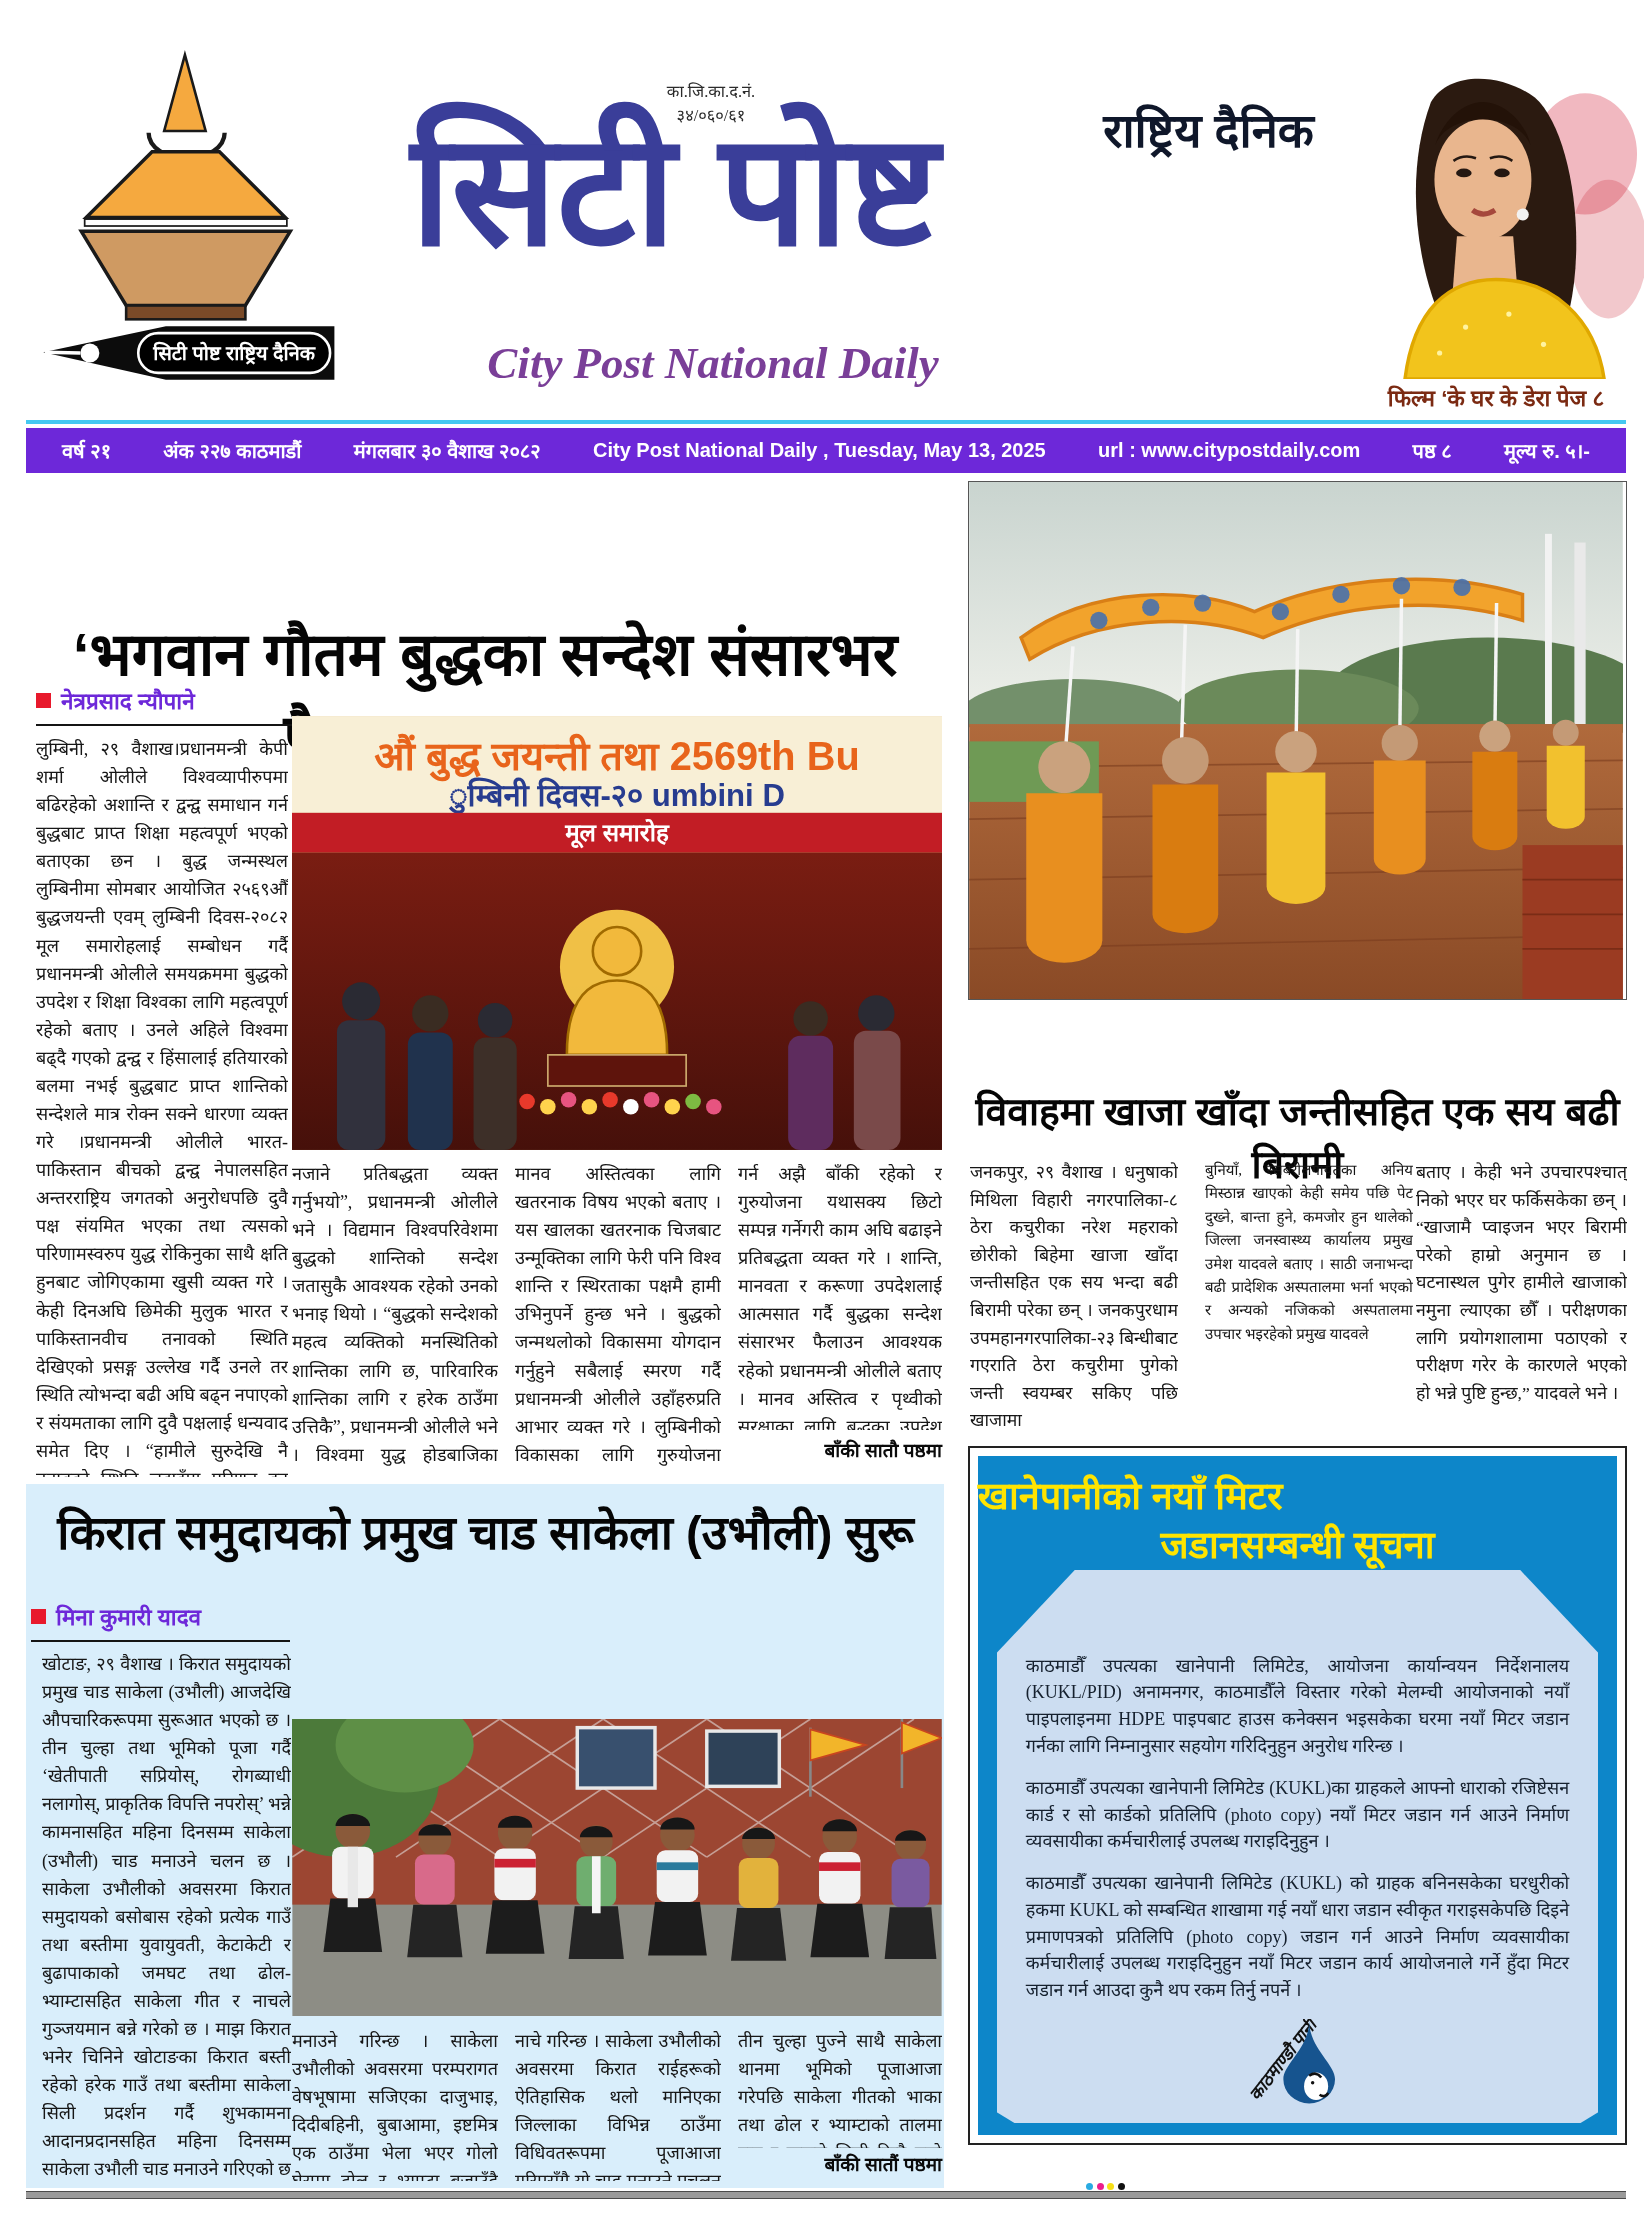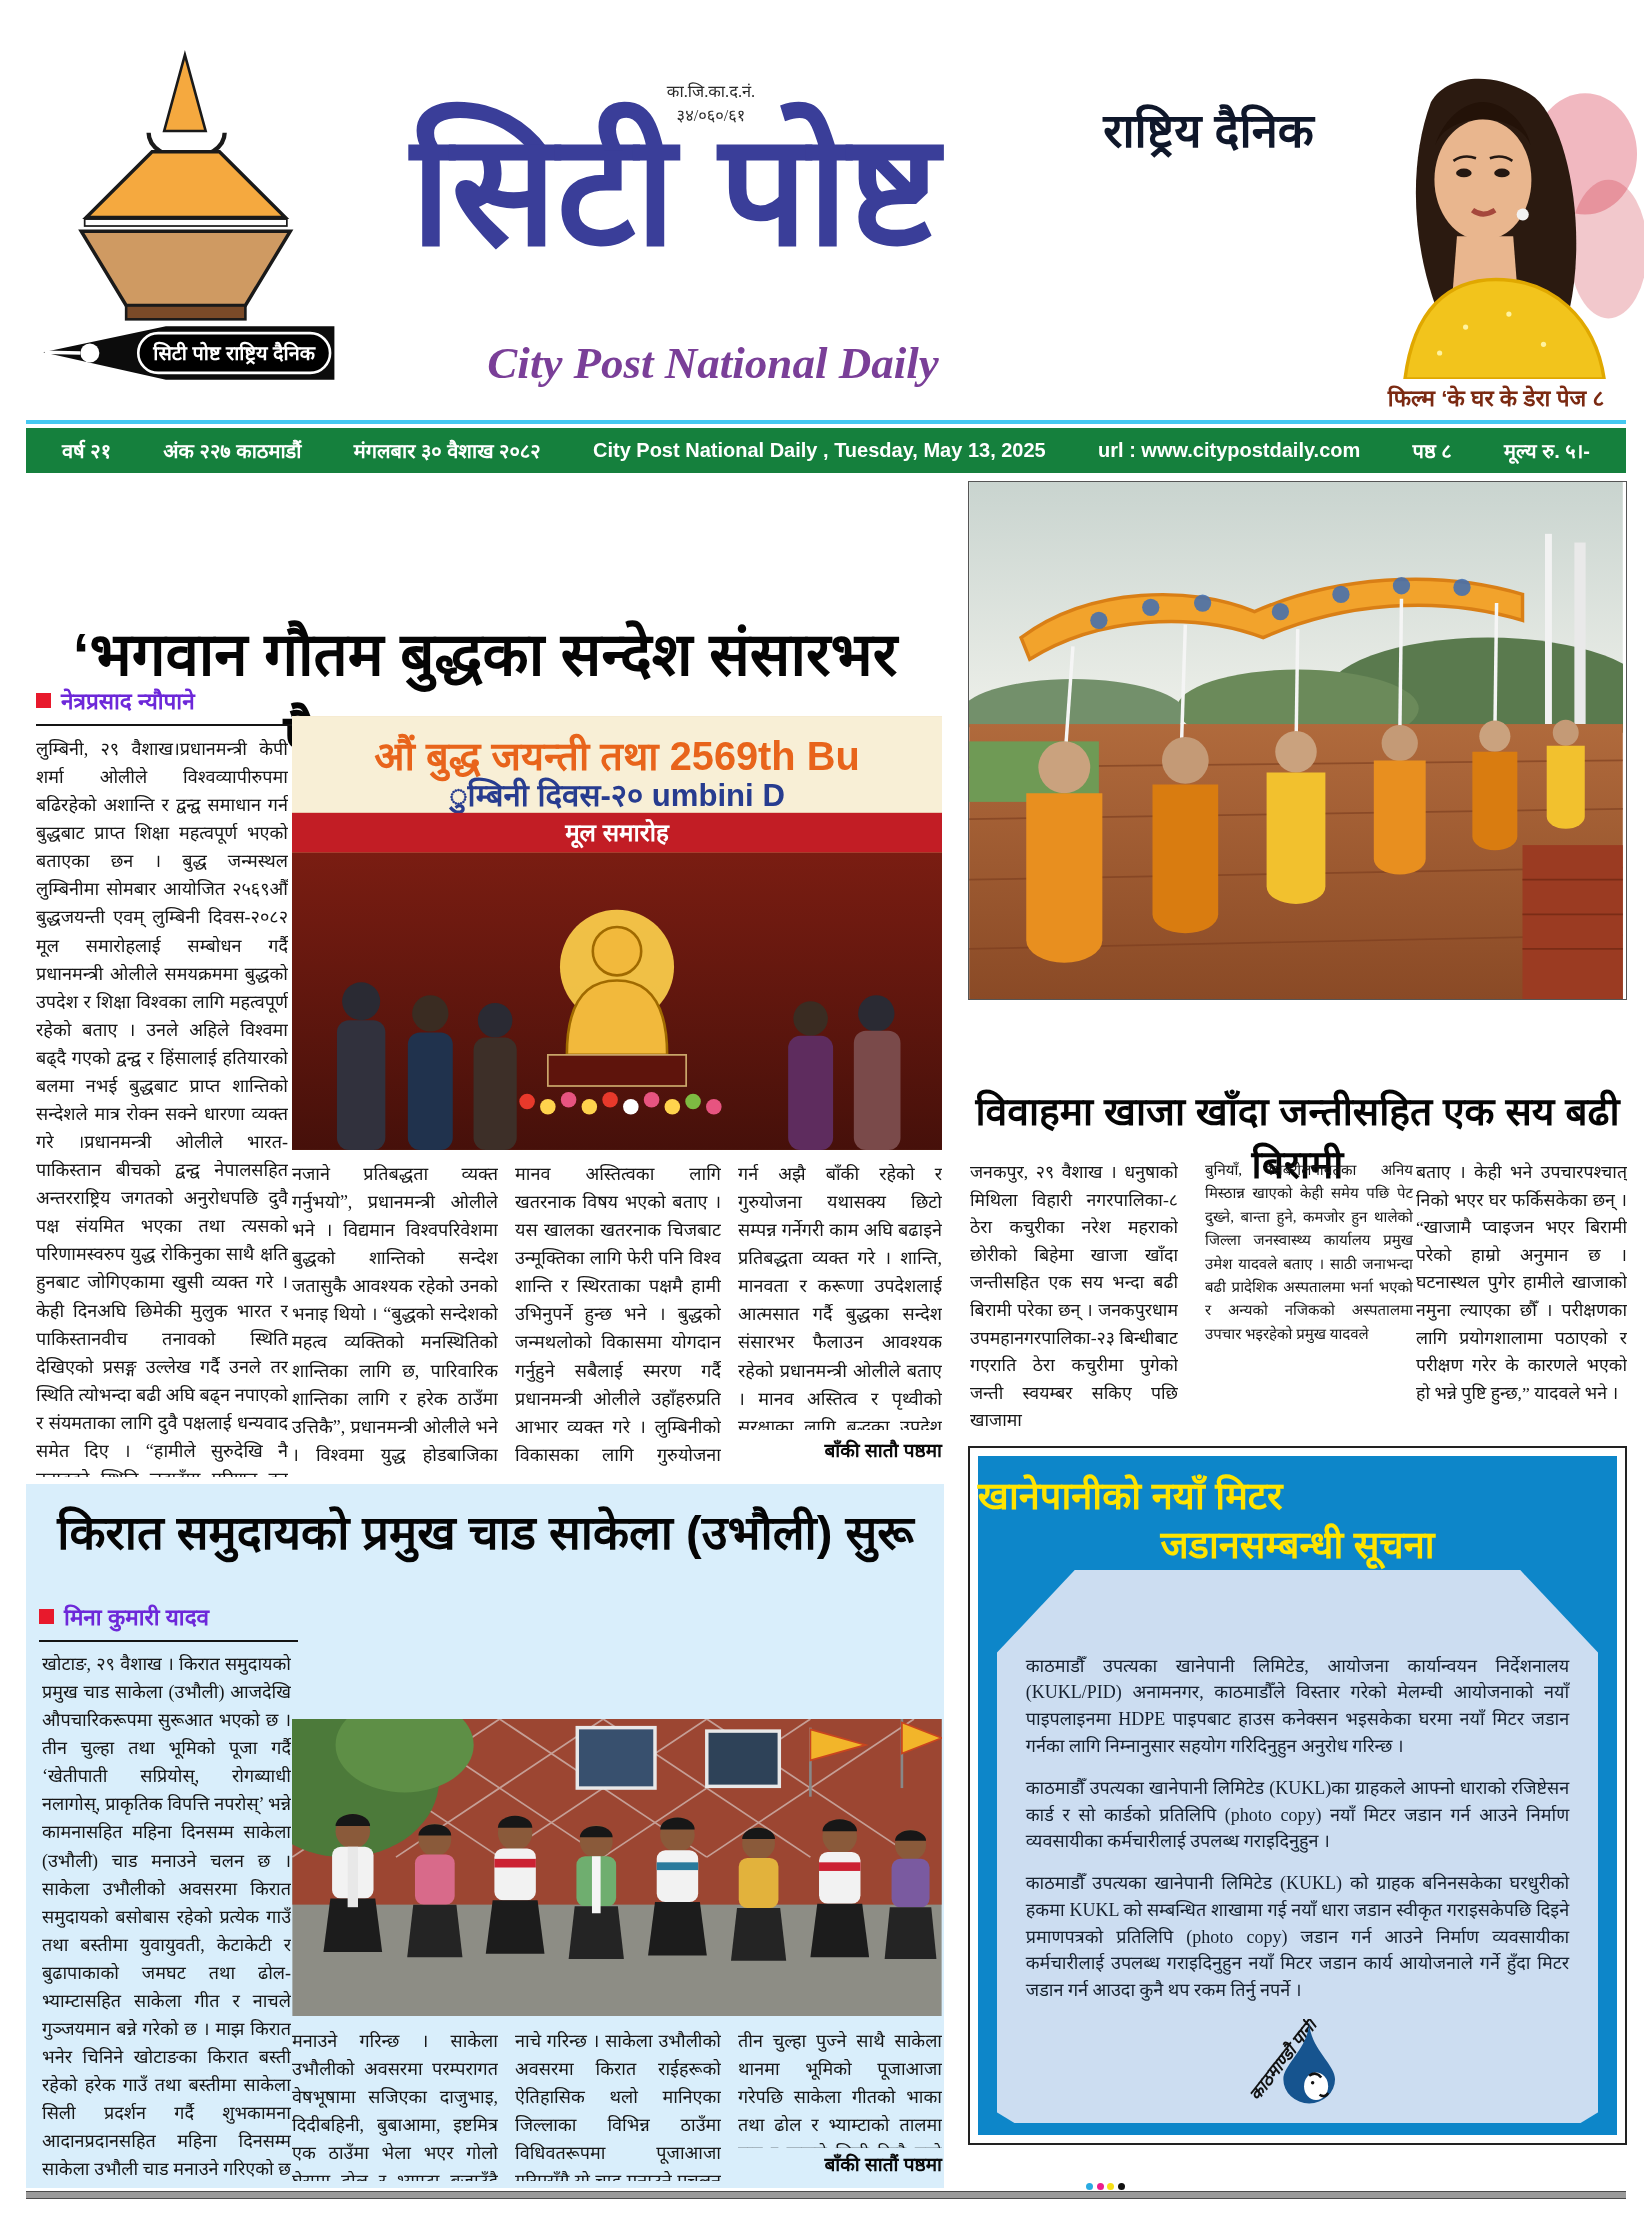--- a/index.html
+++ b/index.html
@@ -64,21 +64,21 @@
       <circle cx="180" cy="305" r="3" fill="#fff3a0"></circle>
     <circle cx="220" cy="340" r="3" fill="#fff3a0"></circle>
       <circle cx="100" cy="350" r="3" fill="#fff3a0"></circle>
   </svg>
 
   <div class="abs" style="left:363px;top:337px;width:700px;text-align:center;font-size:45px;font-weight:bold;font-style:italic;color:#7a3f98;font-family:'Liberation Serif',serif;white-space:nowrap;">City Post National Daily</div>
 
   <div class="abs" style="left:1349px;top:382px;width:294px;text-align:center;font-size:22.5px;font-weight:bold;color:#7b2a12;white-space:nowrap;">फिल्म ‘के घर के डेरा  पेज  ८</div>
 
   <div class="abs" style="left:26px;top:420px;width:1600px;height:4.3px;background:#45c8f1;"></div>
-  <div class="abs" style="left:26px;top:428px;width:1600px;height:45px;background:#15803d;display:flex;align-items:center;justify-content:space-between;padding:0 36px;box-sizing:border-box;">
+  <div class="abs" style="left:26px;top:428px;width:1600px;height:45px;background:#6d28d9;display:flex;align-items:center;justify-content:space-between;padding:0 36px;box-sizing:border-box;">
     <span class="baritem">वर्ष २१</span>
     <span class="baritem">अंक २२७ काठमाडौं</span>
     <span class="baritem">मंगलबार ३० वैशाख २०८२</span>
     <span class="baritem">City Post National Daily , Tuesday,  May  13,   2025</span>
     <span class="baritem">url : www.citypostdaily.com</span>
     <span class="baritem">पष्ठ ८</span>
     <span class="baritem">मूल्य रु. ५।-</span>
   </div>
 
   <div class="abs hl" style="left:26px;top:580px;width:918px;font-size:60px;margin-top:31px;">‘भगवान गौतम बुद्धका सन्देश संसारभर फैलाउन आवश्यक’</div>
@@ -235,21 +235,21 @@
 
         </div>
       </div>
     </div>
   </div>
 
   <div class="abs" style="left:26px;top:1484px;width:918px;height:704px;background:#d9eefb;"></div>
 
   <div class="abs hl" style="left:35px;top:1499px;width:901px;font-size:47px;">किरात समुदायको प्रमुख चाड साकेला (उभौली)  सुरू</div>
 
-  <div class="abs byline" style="left:39px;top:1601px;width:259px;">
+  <div class="abs byline" style="left:31px;top:1601px;width:259px;">
     <span class="bullet"></span>
     <span>मिना कुमारी यादव</span>
   </div>
 
   <div class="abs col" style="left:42px;top:1650px;width:249px;height:533px;overflow:hidden;">खोटाङ, २९ वैशाख । किरात समुदायको प्रमुख चाड साकेला (उभौली) आजदेखि औपचारिकरूपमा सुरूआत भएको छ । तीन चुल्हा तथा भूमिको पूजा गर्दै ‘खेतीपाती सप्रियोस्, रोगब्याधी नलागोस्, प्राकृतिक विपत्ति नपरोस्’ भन्ने कामनासहित महिना दिनसम्म साकेला (उभौली) चाड मनाउने चलन छ ।साकेला उभौलीको अवसरमा किरात समुदायको बसोबास रहेको प्रत्येक गाउँ तथा बस्तीमा युवायुवती, केटाकेटी र बुढापाकाको जमघट तथा ढोल-भ्याम्टासहित साकेला गीत र नाचले गुञ्जयमान बन्ने गरेको छ । माझ किरात भनेर चिनिने खोटाङका किरात बस्ती रहेको हरेक गाउँ तथा बस्तीमा साकेला सिली प्रदर्शन गर्दै शुभकामना आदानप्रदानसहित महिना दिनसम्म साकेला उभौली चाड मनाउने गरिएको छ । साकेला उभौली चाड अन्नबाली छर्ने (रोप्ने) बेला अर्थात् वैशाख पूर्णीमादेखि महिना दिनसम्म</div>
 
   <svg class="abs" style="left:292px;top:1719px" width="650" height="297" viewBox="0 0 752 344">
     <rect width="752" height="344" fill="#8d8d85"></rect>
     <rect x="0" y="0" width="752" height="215" fill="#9c4632"></rect>
     <g stroke="#e8e8e8" stroke-width="2" opacity="0.55">

